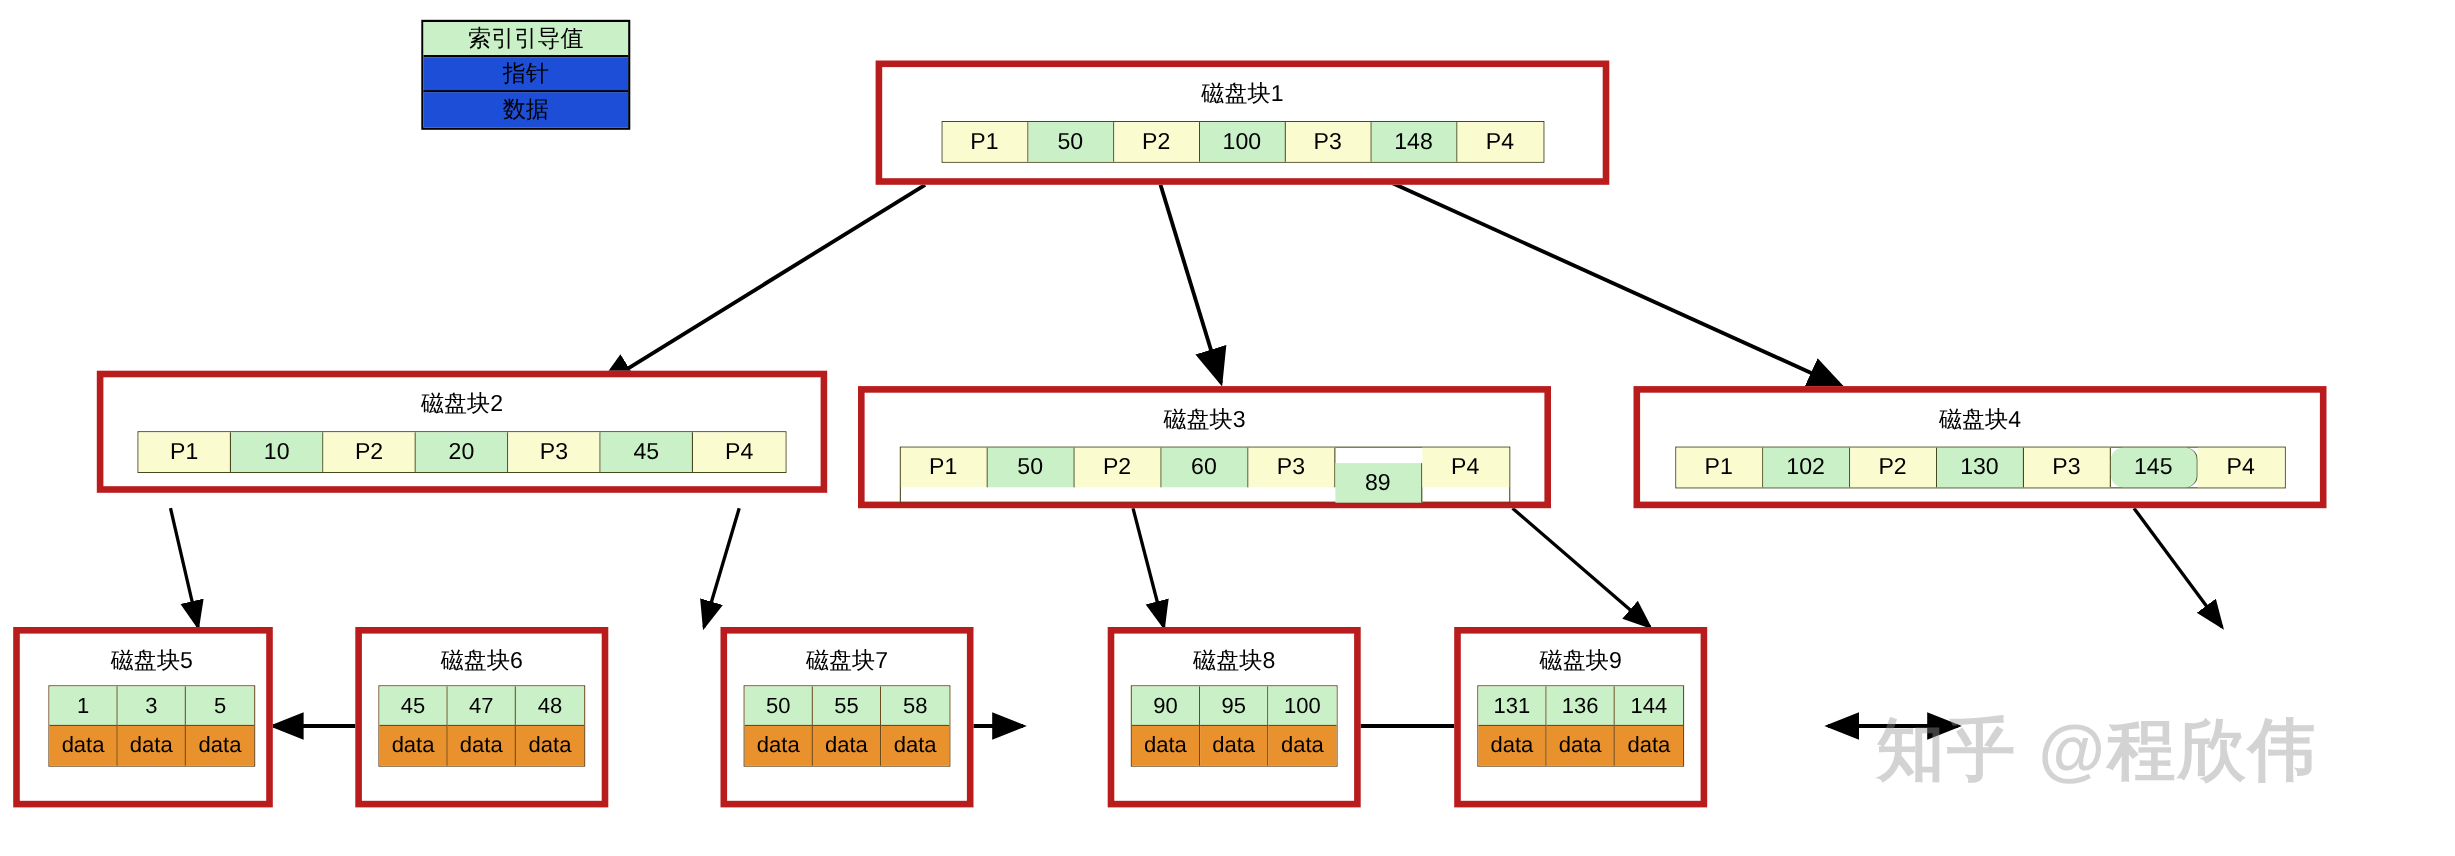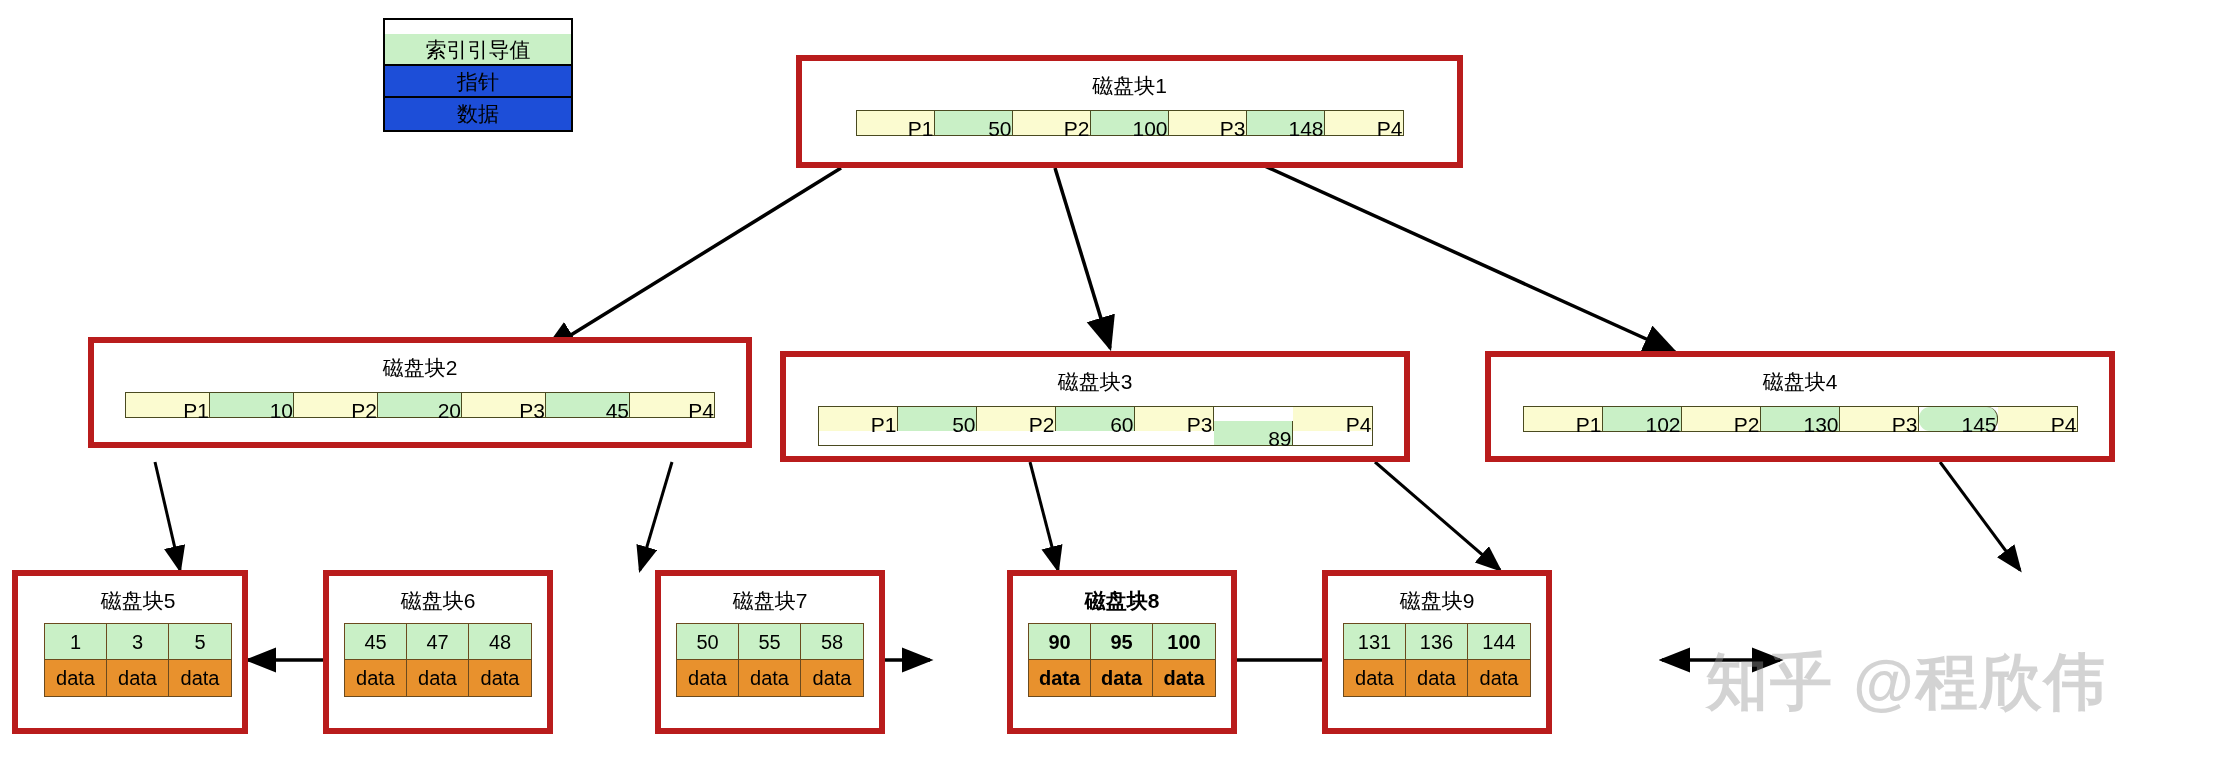--- a/index.html
+++ b/index.html
@@ -33,21 +33,21 @@
   }
   .legend-row{
     height:32px;
     line-height:32px;
     text-align:center;
     font-size:21px;
     border-bottom:2px solid #000;
     box-sizing:border-box;
   }
   .legend-row:last-child{border-bottom:none;}
-  .lg-green{background:#c9f0c6;margin-top:14px;}
+  .lg-green{background:#c9f0c6;}
   .lg-yellow{background:#1d4ed8;}
   .lg-orange{background:#1d4ed8;}
 
   
   .node{
     position:absolute;
     border:6px solid #b91c1c;
     background:#fff;
     box-sizing:border-box;
     z-index:4;
@@ -62,23 +62,23 @@
 
   
   .cells{
     display:flex;
     margin:14px auto 0 auto;
     border:1px solid #4a4a20;
     box-sizing:content-box;
     width:max-content;
   }
   .cell{
-    height:24px;
+    height:36px;
     line-height:36px;
-    text-align:right;
+    text-align:center;
     font-size:21px;
     border-right:1px solid #4a4a20;
     box-sizing:border-box;
   }
   .cell:last-child{border-right:none;}
   .cell.ptr{background:#fbfbd0;}
   .cell.key{background:#c9f0c6;}
 
   
   .leaf .grid{
@@ -252,21 +252,21 @@
           <div class="gcell">58</div>
         </div>
         <div class="grid-row row-data">
           <div class="gcell">data</div>
           <div class="gcell">data</div>
           <div class="gcell">data</div>
         </div>
       </div>
   </div>
 
-  <div class="node leaf" style="left:1007px; top:570px; width:230px; height:164px;font-weight:bold;">
+  <div class="node leaf" style="left:1007px; top:570px; width:230px; height:164px;">
     <div class="node-title">磁盘块8</div>
     <div class="grid">
         <div class="grid-row row-key">
           <div class="gcell">90</div>
           <div class="gcell">95</div>
           <div class="gcell">100</div>
         </div>
         <div class="grid-row row-data">
           <div class="gcell">data</div>
           <div class="gcell">data</div>

